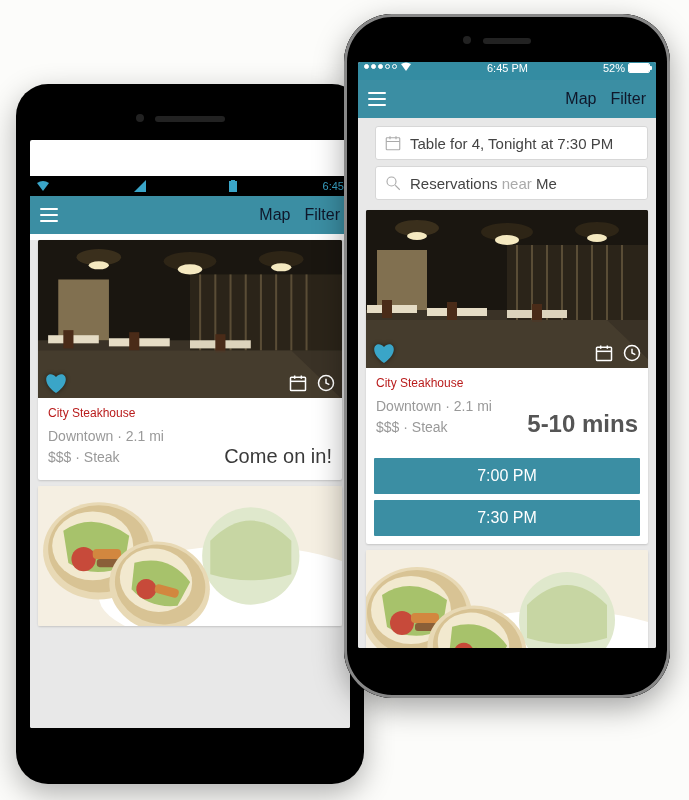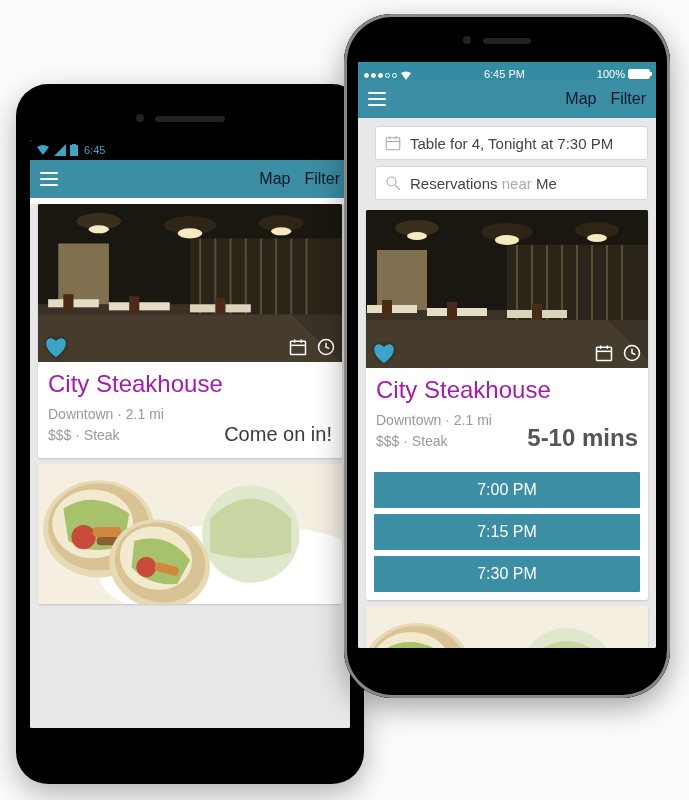--- a/index.html
+++ b/index.html
@@ -54,28 +54,28 @@
     width: 8px; height: 8px; background: #222; border-radius: 50%;
   }
   .frame-iphone .screen {
     position: absolute; left: 14px; right: 14px; top: 48px; bottom: 50px;
     background: #fff; overflow: hidden; border-radius: 2px;
   }
 
   
   .statusbar-android {
     height: 20px; background: #000; color: #3aa5c8;
-    display: flex; justify-content: flex-start; align-items: center;
-    font-size: 11px; padding: 0 6px; gap: 4px;
+    display: flex; justify-content: space-between; align-items: center;
+    font-size: 11px; padding: 0 6px; gap: 4px; margin-top: 36px;
   }
   .statusbar-android .time { font-weight: 500; margin-left: 2px; }
 
   .statusbar-ios {
     height: 18px; background: #348ca2; color: #fff;
-    display: flex; justify-content: space-between; align-items: flex-end;
+    display: flex; justify-content: space-between; align-items: flex-start;
     font-size: 11px; padding: 0 6px;
   }
   .statusbar-ios .left, .statusbar-ios .right { display: flex; align-items: center; gap: 3px; }
   .statusbar-ios .dots { display: flex; gap: 2px; }
   .statusbar-ios .dot { width: 5px; height: 5px; border-radius: 50%; border: 1px solid #fff; }
   .statusbar-ios .dot.on { background: #fff; }
   .statusbar-ios .battery {
     width: 22px; height: 10px; border: 1px solid #fff; border-radius: 2px; position: relative;
   }
   .statusbar-ios .battery::after {
@@ -109,21 +109,21 @@
 
   
   .card { background: #fff; margin: 6px 8px 0; border-radius: 2px; overflow: hidden; box-shadow: 0 1px 2px rgba(0,0,0,.15); }
   .card .photo { position: relative; height: 158px; background: #2a2622; overflow: hidden; }
   .card .photo svg.scene { width: 100%; height: 100%; display: block; }
   .photo .overlay-bottom { position: absolute; left: 0; right: 0; bottom: 0; height: 30px; display: flex; justify-content: space-between; align-items: center; padding: 0 6px; }
   .photo .heart { color: #3aa5c8; filter: drop-shadow(0 0 2px rgba(0,0,0,.5)); }
   .photo .heart.outline { color: #fff; }
   .photo .right-icons { display: flex; gap: 8px; color: #fff; }
   .card .info { padding: 8px 10px 12px; }
-  .card .title { font-size: 24px; color: #a21caf; font-weight: 300; margin-bottom: 6px; }
+  .card .title { font-size: 12px; color: #b91c1c; font-weight: 300; margin-bottom: 6px; }
   .card .meta-row { display: flex; justify-content: space-between; align-items: flex-end; }
   .card .meta { color: #999; font-size: 14px; line-height: 1.5; font-weight: 300; }
   .card .status { font-size: 20px; font-weight: 300; color: #3a3a3a; font-style: normal; }
   .card .wait { font-size: 24px; color: #555; font-weight: 700; }
 
   .time-slots { display: flex; gap: 6px; padding: 8px; flex-direction: column; }
   .slot { flex: 1; background: #3b8ea3; color: #fff; text-align: center; padding: 9px 0; font-size: 16px; font-weight: 400; cursor: pointer; border-radius: 1px; }
 
   .card .photo.wrap { height: 140px; background: #efe9dd; }
   .photo.wrap svg.scene { width: 100%; height: 100%; }
@@ -271,21 +271,21 @@
             <span class="dot on"></span>
             <span class="dot"></span>
             <span class="dot"></span>
         </div>
         <svg width="12" height="9" viewBox="0 0 12 9">
             <path fill="currentColor" d="M6 9 L11 2 Q6 -1 1 2 Z"></path>
           </svg>
       </div>
       <span>6:45 PM</span>
       <div class="right">
-        <span>100%</span>
+        <span>52%</span>
         <div class="battery">
             <div class="fill"></div>
           </div>
       </div>
     </div>
 
     <div class="app-header">
       <div class="hamburger">
           <span></span>
           <span></span>
@@ -373,21 +373,20 @@
           <div class="meta-row">
             <div class="meta">
               <div>Downtown · 2.1 mi</div>
               <div>$$$ · Steak</div>
             </div>
             <div class="wait">5-10 mins</div>
           </div>
         </div>
         <div class="time-slots">
           <div class="slot">7:00 PM</div>
-          <div class="slot">7:15 PM</div>
           <div class="slot">7:30 PM</div>
         </div>
       </div>
 
       <div class="card">
         <div class="photo wrap">
           <svg class="scene" viewBox="0 0 300 140" preserveAspectRatio="xMidYMid slice">
             <rect width="300" height="140" fill="#f5efe2"></rect>
             <ellipse cx="200" cy="110" rx="140" ry="50" fill="#fff"></ellipse>
             <circle cx="210" cy="70" r="48" fill="#dfe8cc"></circle>

